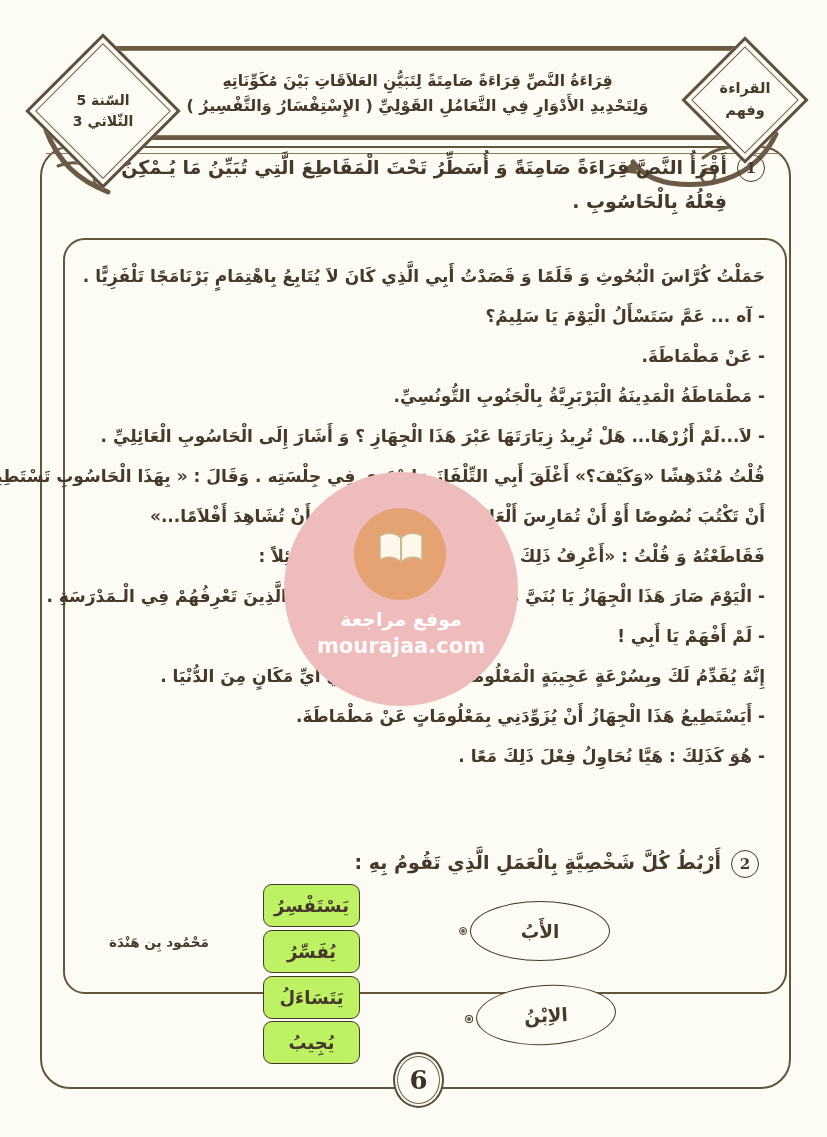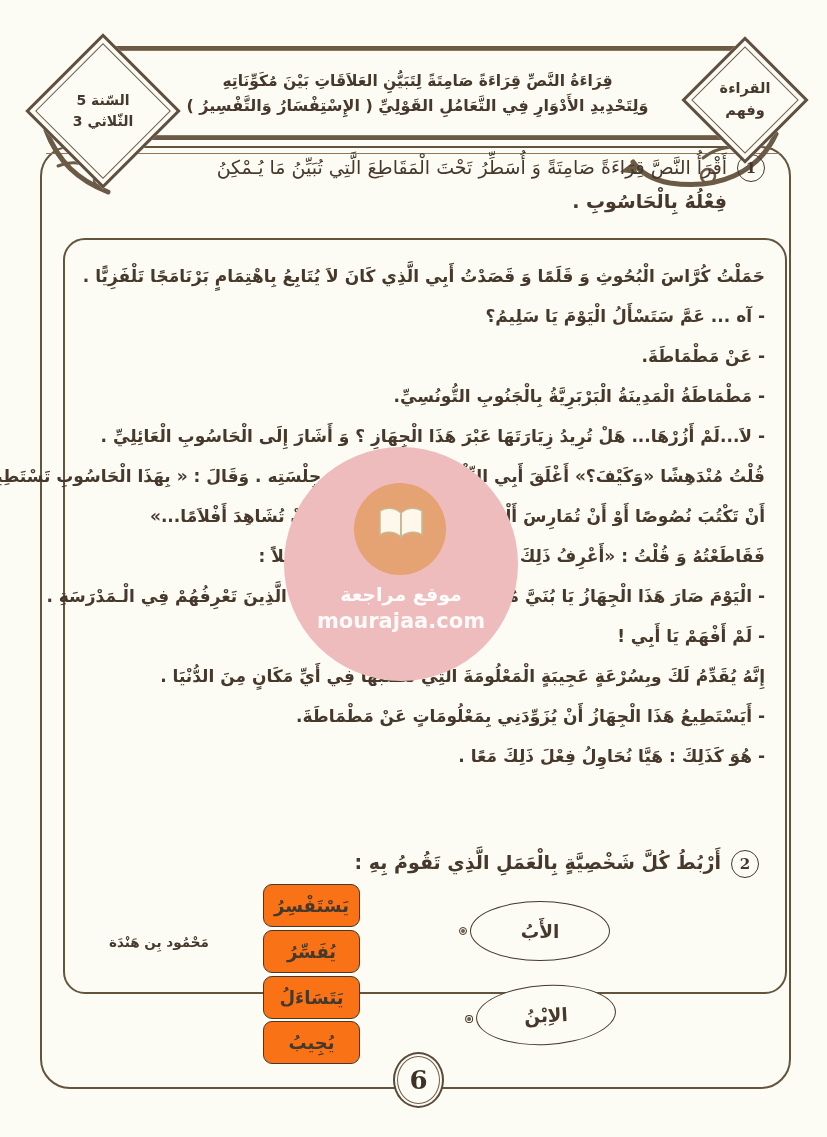--- a/index.html
+++ b/index.html
@@ -64,41 +64,41 @@
     display:inline-flex;align-items:center;justify-content:center;
     font-family:"DejaVu Serif", serif;font-size:15px;font-weight:700;margin-top:2px;
   }
 
   
   .ex1{
     position:absolute;right:62px;left:70px;top:152px;z-index:2;
     display:flex;gap:10px;align-items:flex-start;
   }
   .ex1-text{flex:1;}
-  .ex1-line1{font-size:19px;font-weight:400;line-height:1.6;}
+  .ex1-line1{font-size:19px;font-weight:700;line-height:1.6;}
   .ex1-line2{font-size:19px;font-weight:700;margin-top:8px;}
 
   
   .passage-box{
     position:absolute;left:63px;top:238px;width:724px;height:756px;
     border:2px solid #63543e;border-radius:22px;box-sizing:border-box;
     padding:16px 20px 10px 16px;z-index:1;background:transparent;
   }
   .passage-line{
     position:relative;z-index:3;
     font-size:17px;font-weight:700;line-height:40px;white-space:nowrap;
   }
   .passage-author{
     position:absolute;left:24px;bottom:42px;z-index:3;
     font-size:13.5px;font-weight:700;margin-left:20px;
   }
 
   
   .watermark{
-    position:absolute;left:284px;top:447px;width:234px;height:234px;z-index:2;
+    position:absolute;left:284px;top:472px;width:234px;height:234px;z-index:2;
     pointer-events:none;
   }
   .wm-circle{
     position:absolute;inset:0;border-radius:50%;
     background:#eebcbc;mix-blend-mode:multiply;
   }
   .wm-inner{
     position:absolute;left:70px;top:36px;width:92px;height:92px;border-radius:50%;
     background:#f6dc9c;mix-blend-mode:multiply;
   }
@@ -115,21 +115,21 @@
 
   
   .ex2{
     position:absolute;right:68px;left:70px;top:848px;z-index:2;
     display:flex;gap:10px;align-items:flex-start;
   }
   .ex2-instruction{font-size:19px;font-weight:700;line-height:1.5;}
 
   .action-box{
     position:absolute;left:263px;width:97px;height:43px;box-sizing:border-box;
-    border:1.6px solid #46392c;border-radius:9px;background:#f97316;
+    border:1.6px solid #46392c;border-radius:9px;background:#bef264;
     display:flex;align-items:center;justify-content:center;
     font-size:18px;font-weight:700;z-index:2;
   }
   .action-0{top:884px;}
   .action-1{top:930px;}
   .action-2{top:976px;}
   .action-3{top:1021px;}
 
   .char-oval{
     position:absolute;width:140px;height:60px;box-sizing:border-box;

